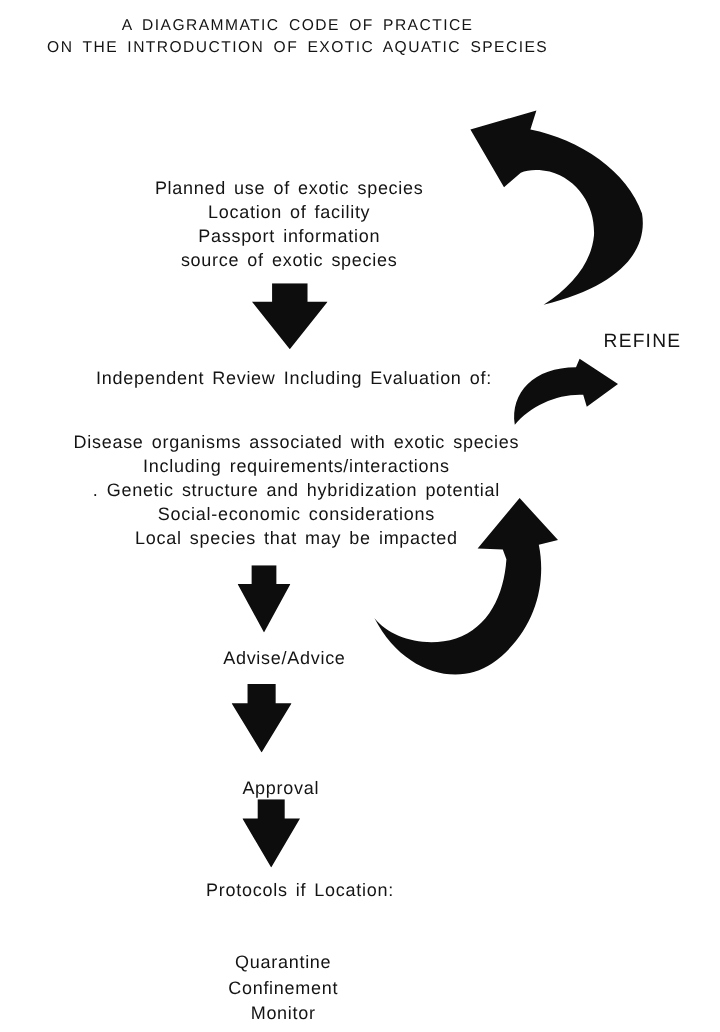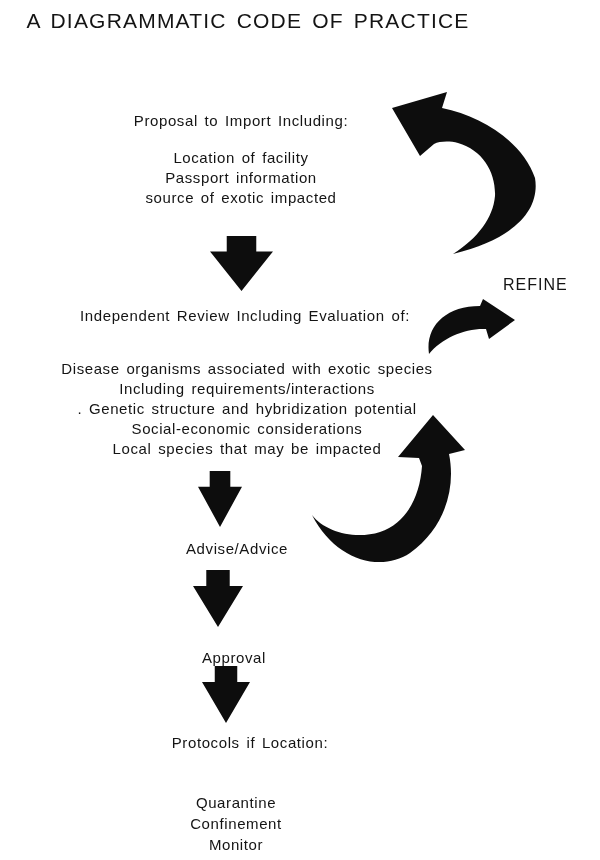--- a/index.html
+++ b/index.html
@@ -25,21 +25,21 @@
     font-size: 15px;
     line-height: 20px;
     letter-spacing: 0.6px;
     word-spacing: 2px;
     color: var(--ink);
     white-space: nowrap;
   }
   .title {
     top: 12px;
     width: 496px;
-    font-size: 21px;
+    font-size: 13px;
     line-height: 18px;
     letter-spacing: 1.2px;
     word-spacing: 3px;
   }
   .heading-proposal { top: 111px; width: 482px; }
   .list-proposal    { top: 148px; width: 482px; }
   .refine {
     top: 273px;
     left: 503px;
     width: 97px;
@@ -66,28 +66,29 @@
   .a-loop-small { left: 425px; top: 297px; }
   .a-loop-mid   { left: 310px; top: 408px; }
 </style>
 </head>
 <body>
 
 <div class="page">
 
   <div class="txt title">
     <div>A DIAGRAMMATIC CODE OF PRACTICE</div>
+    <div>ON THE INTRODUCTION OF EXOTIC AQUATIC SPECIES</div>
   </div>
 
-  <div class="txt heading-proposal">Proposal to Import Including:</div>
 
   <div class="txt list-proposal">
+    <div>Planned use of exotic species</div>
     <div>Location of facility</div>
     <div>Passport information</div>
-    <div>source of exotic impacted</div>
+    <div>source of exotic species</div>
   </div>
 
   <svg class="arrow-svg a-down1" width="63" height="55" viewBox="0 0 64 57" preserveAspectRatio="none">
     <path d="M17 0 H47 V16 H64 L32 57 L0 16 H17 Z" fill="currentColor"></path>
   </svg>
 
   <svg class="arrow-svg a-loop-top" width="152" height="172" viewBox="0 0 152 172">
     <path d="M4 20 L59 4 L54 20
              C95 28 135 55 147 90
              C152 120 130 150 65 166

